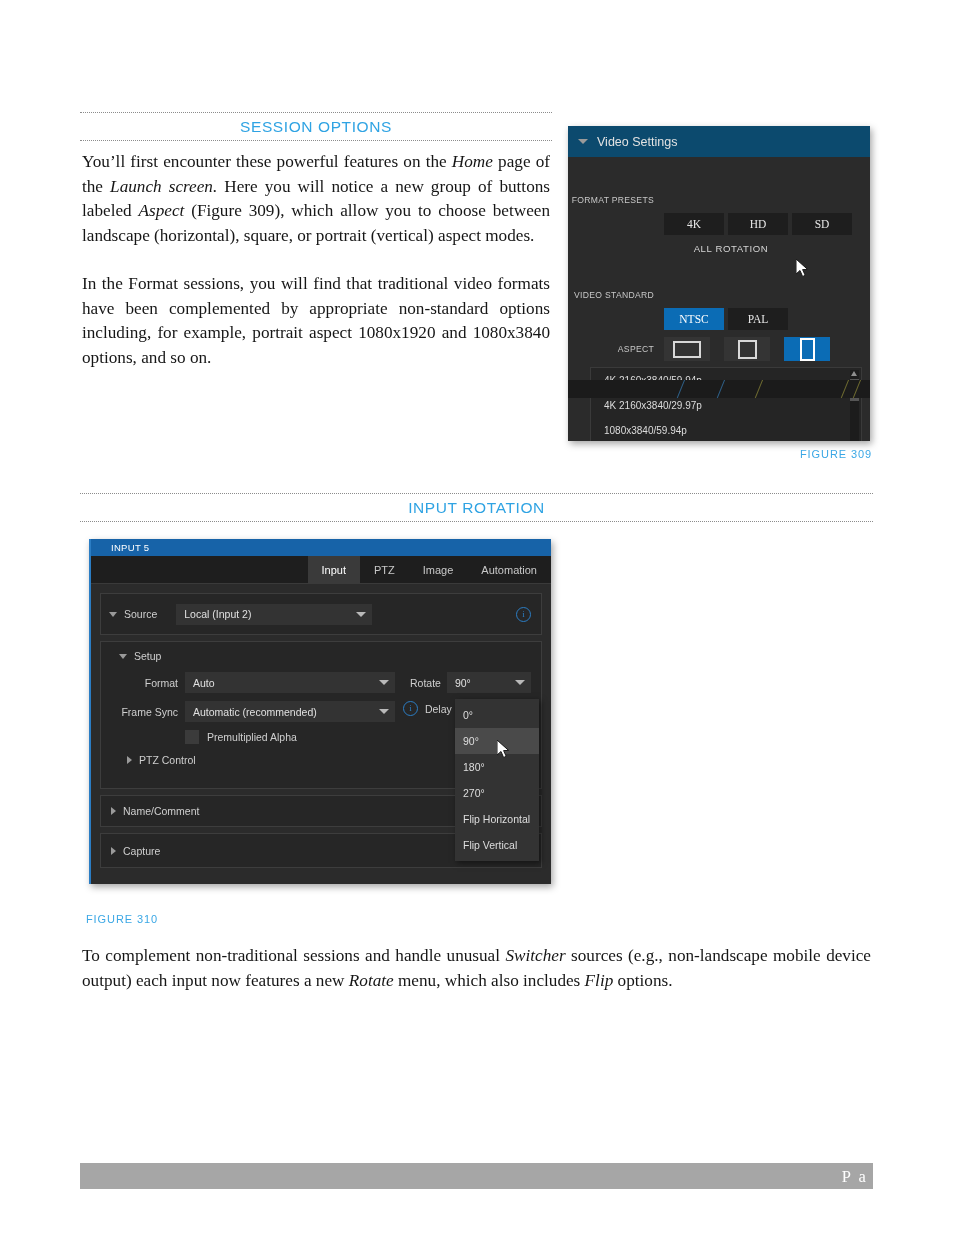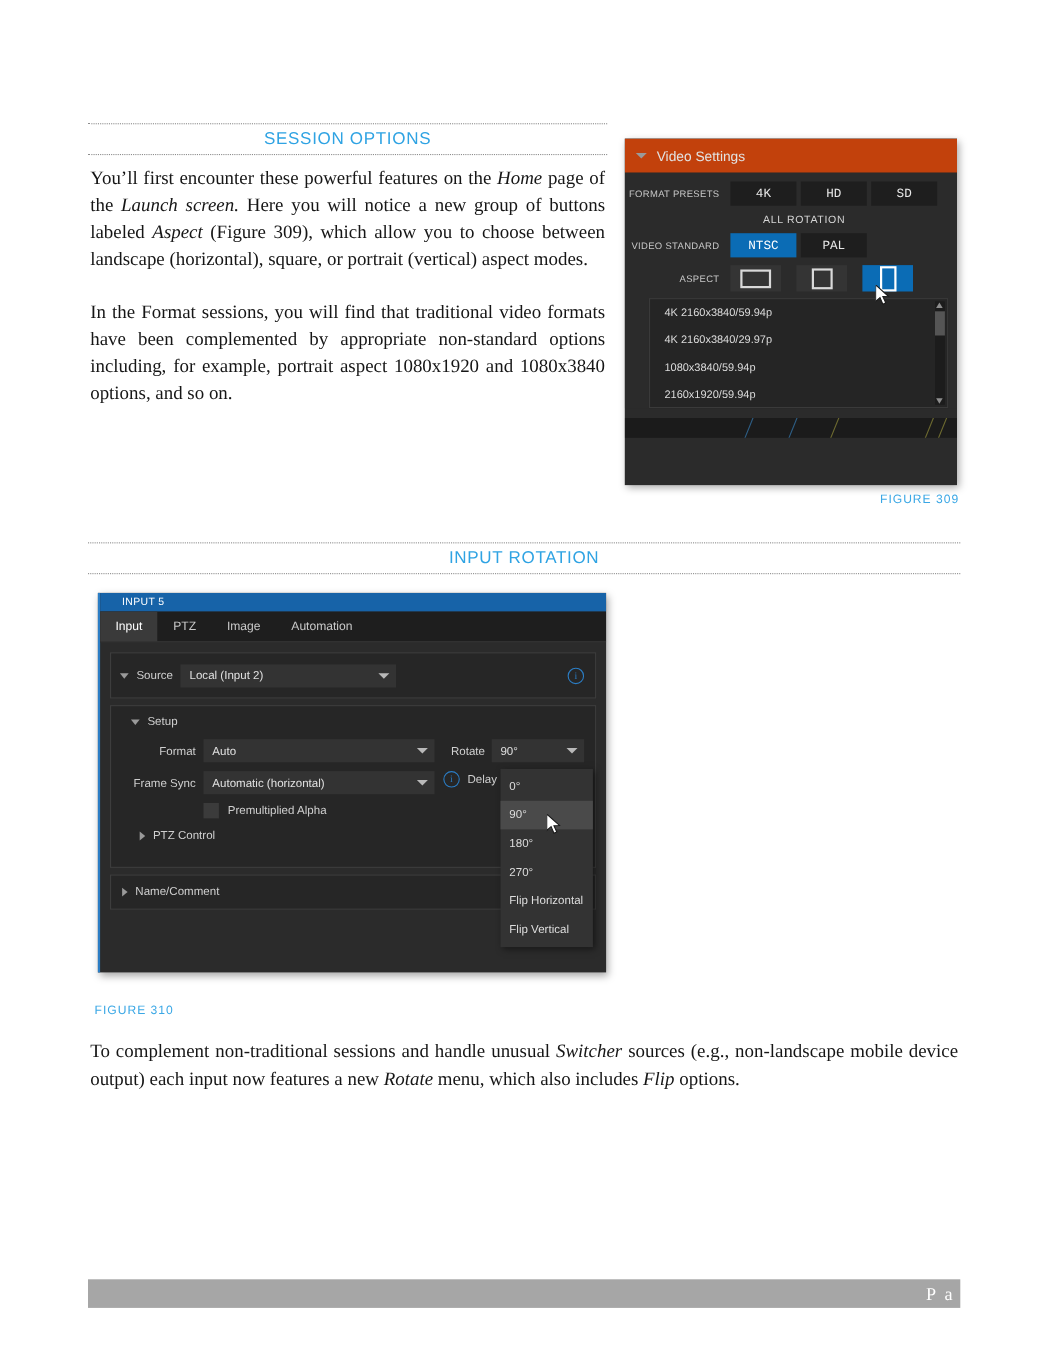--- a/index.html
+++ b/index.html
@@ -71,21 +71,21 @@
     left: 568px;
     top: 126px;
     width: 302px;
     height: 315px;
     background: #2b2b2b;
     box-shadow: 2px 3px 7px rgba(0,0,0,0.35);
     overflow: hidden;
   }
   .vs-titlebar {
     height: 31px;
-    background: #c2410c;
+    background: #0c4a6e;
     display: flex;
     align-items: center;
     padding-left: 10px;
     box-sizing: border-box;
   }
   .vs-caret {
     width: 0; height: 0;
     border-left: 5px solid transparent;
     border-right: 5px solid transparent;
     border-top: 5px solid #9a9a9a;
@@ -115,26 +115,27 @@
     text-align: right;
     padding-right: 10px;
     box-sizing: border-box;
     white-space: nowrap;
   }
   .vs-btn {
     width: 56px;
     height: 22px;
     background: #1e1e1e;
     color: #e8e8e8;
-    font-family: Liberation Mono, monospace;
+    font-family: Liberation Serif, serif;
     font-size: 11.5px;
     display: flex;
     align-items: center;
     justify-content: center;
     margin-right: 4px;
+    margin-top: 48px;
   }
   .vs-btn.wide { width: 60px; }
   .vs-btn.sel { background: #0b6cb5; color: #ffffff; }
   .vs-allsettings {
     font-family: "Liberation Sans", sans-serif;
     font-size: 9.6px;
     letter-spacing: 0.6px;
     color: #d5d5d5;
     text-align: center;
     padding: 1px 0 6px 0;
@@ -249,20 +250,21 @@
     font-size: 9.5px;
     color: #ffffff;
     letter-spacing: 0.3px;
   }
   .in-tabs {
     height: 27px;
     background: #1e1e1e;
     display: flex;
     align-items: stretch;
     border-bottom: 1px solid #3a3a3a;
+    justify-content: flex-end;
   }
   .in-tab {
     font-family: "Liberation Sans", sans-serif;
     font-size: 11px;
     color: #c9c9c9;
     display: flex;
     align-items: center;
     padding: 0 14px;
   }
   .in-tab.active {
@@ -500,21 +502,21 @@
       <div class="in-tab">Image</div>
       <div class="in-tab">Automation</div>
     </div>
 
     <div class="in-content">
 
       <div class="in-card" style="height:40px;">
         <div class="in-source-row" style="padding-top:5px;">
           <span class="tri-down"></span>
           <span class="in-lbl">Source</span>
-          <div class="dd" style="width:196px; margin-left:7px;">
+          <div class="dd" style="width:196px; margin-left:19px;">
             <span class="dd-val">Local (Input 2)</span>
             <span class="dd-arrow"></span>
           </div>
           <div style="flex:1"></div>
           <div class="info-ico" style="margin-right:10px;">i</div>
         </div>
       </div>
 
       <div class="in-card" style="height:138px; padding-top:8px;">
         <div style="display:flex; align-items:center; padding-left:18px; margin-bottom:10px;">
@@ -528,21 +530,21 @@
             <div class="setup-row">
               <span class="setup-lbl">Format</span>
               <div class="dd" style="width:210px;justify-content:space-between;">
                 <span class="dd-val">Auto</span>
                 <span class="dd-arrow"></span>
               </div>
             </div>
             <div class="setup-row">
               <span class="setup-lbl">Frame Sync</span>
               <div class="dd" style="width:210px;">
-                <span class="dd-val">Automatic (horizontal)</span>
+                <span class="dd-val">Automatic (recommended)</span>
                 <span class="dd-arrow"></span>
               </div>
             </div>
             <div class="setup-row" style="padding-left:84px;">
               <span class="chk-box"></span>
               <span class="in-lbl">Premultiplied Alpha</span>
             </div>
           </div>
 
           <div style="width:140px; padding-left:6px;">
@@ -566,20 +568,26 @@
         </div>
       </div>
 
       <div class="in-card" style="height:30px;">
         <div style="display:flex; align-items:center; height:30px; padding-left:10px;">
           <span class="tri-right"></span>
           <span class="in-lbl">Name/Comment</span>
         </div>
       </div>
 
+      <div class="in-card" style="height:33px;">
+        <div style="display:flex; align-items:center; height:33px; padding-left:10px;">
+          <span class="tri-right"></span>
+          <span class="in-lbl">Capture</span>
+        </div>
+      </div>
     </div>
   </div>
 
   <div class="rot-menu">
     <div class="rot-item">0°</div>
     <div class="rot-item hover">90°</div>
     <div class="rot-item">180°</div>
     <div class="rot-item">270°</div>
     <div class="rot-item">Flip Horizontal</div>
     <div class="rot-item">Flip Vertical</div>

